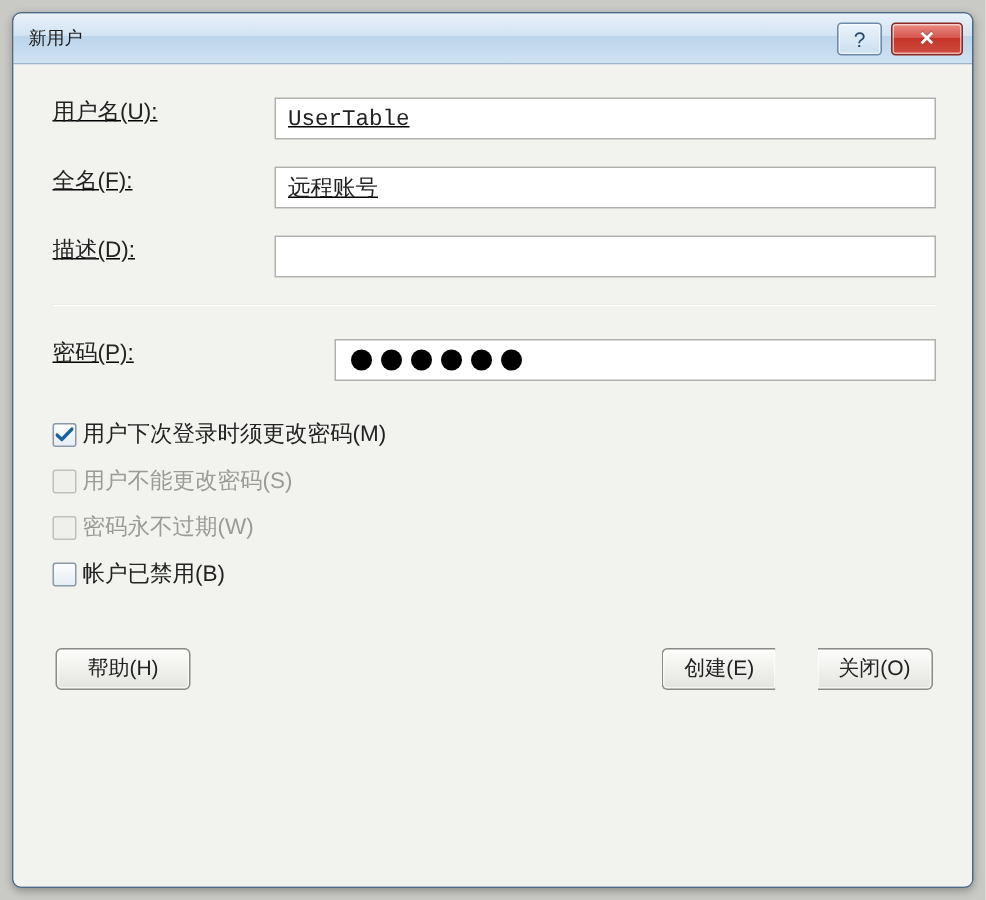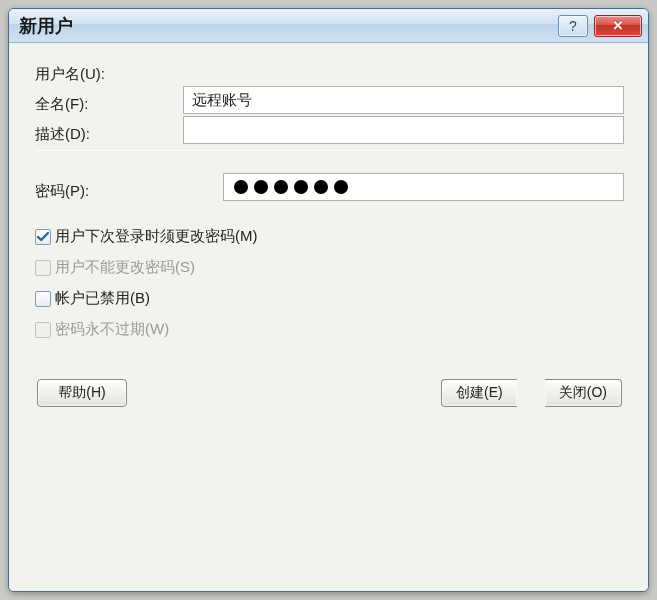--- a/index.html
+++ b/index.html
@@ -31,23 +31,22 @@
     height: 34px;
     background: linear-gradient(to bottom, #e9f1f9 0%, #d2e3f2 45%, #bcd5ea 46%, #cfe2f1 100%);
     border-bottom: 1px solid #9bb4c9;
     display: flex;
     align-items: center;
     padding: 0 6px 0 10px;
     position: relative;
   }
   .title-text {
     color: #1a1a1a;
-    font-size: 18px;
+    font-size: 12px;
     flex: 0 0 auto;
-    font-weight: bold;
   }
   .title-spacer { flex: 1 1 auto; }
   .caption-btns { display: flex; gap: 6px; }
   .caption-btn {
     height: 22px;
     border: 1px solid #6f8aa6;
     border-radius: 3px;
     display: flex;
     align-items: center;
     justify-content: center;
@@ -71,22 +70,23 @@
     text-shadow: 0 -1px 0 rgba(0,0,0,0.3);
   }
   .client {
     flex: 1 1 auto;
     background: #f2f2ee;
     position: relative;
     padding: 22px 24px 14px 26px;
   }
   .row {
     display: flex;
-    align-items: flex-end;
-    margin-bottom: 2px;
+    align-items: flex-start;
+    margin-bottom: 18px;
+    text-decoration: underline;
   }
   .label {
     width: 148px;
     color: #222;
     font-size: 15px;
   }
   .label-pw { width: 188px; }
   .field {
     flex: 1 1 auto;
     height: 28px;
@@ -178,20 +178,23 @@
       <div class="caption-btn close-btn">
         <span class="close-x">✕</span>
       </div>
     </div>
   </div>
 
   <div class="client">
 
     <div class="row">
       <div class="label">用户名(U):</div>
+      <div class="field">
+        <span class="field-text">UserTable</span>
+      </div>
     </div>
 
     <div class="row">
       <div class="label">全名(F):</div>
       <div class="field">
         <span>远程账号</span>
       </div>
     </div>
 
     <div class="row">
@@ -229,34 +232,34 @@
         <span>用户下次登录时须更改密码(M)</span>
       </div>
 
       <div class="check-row disabled">
         <span class="cb">
           
         </span>
         <span>用户不能更改密码(S)</span>
       </div>
 
+      <div class="check-row disabled">
+        <span class="cb">
+          
+        </span>
+        <span>密码永不过期(W)</span>
+      </div>
+
       <div class="check-row">
         <span class="cb">
           
         </span>
         <span>帐户已禁用(B)</span>
       </div>
 
-      <div class="check-row disabled">
-        <span class="cb">
-          
-        </span>
-        <span>密码永不过期(W)</span>
-      </div>
-
     </div>
 
     <div class="bottom">
       <div class="btn">
         <span>帮助(H)</span>
       </div>
       <span class="bottom-spacer"></span>
       <div class="btn cut">
         <span>创建(E)</span>
       </div>

